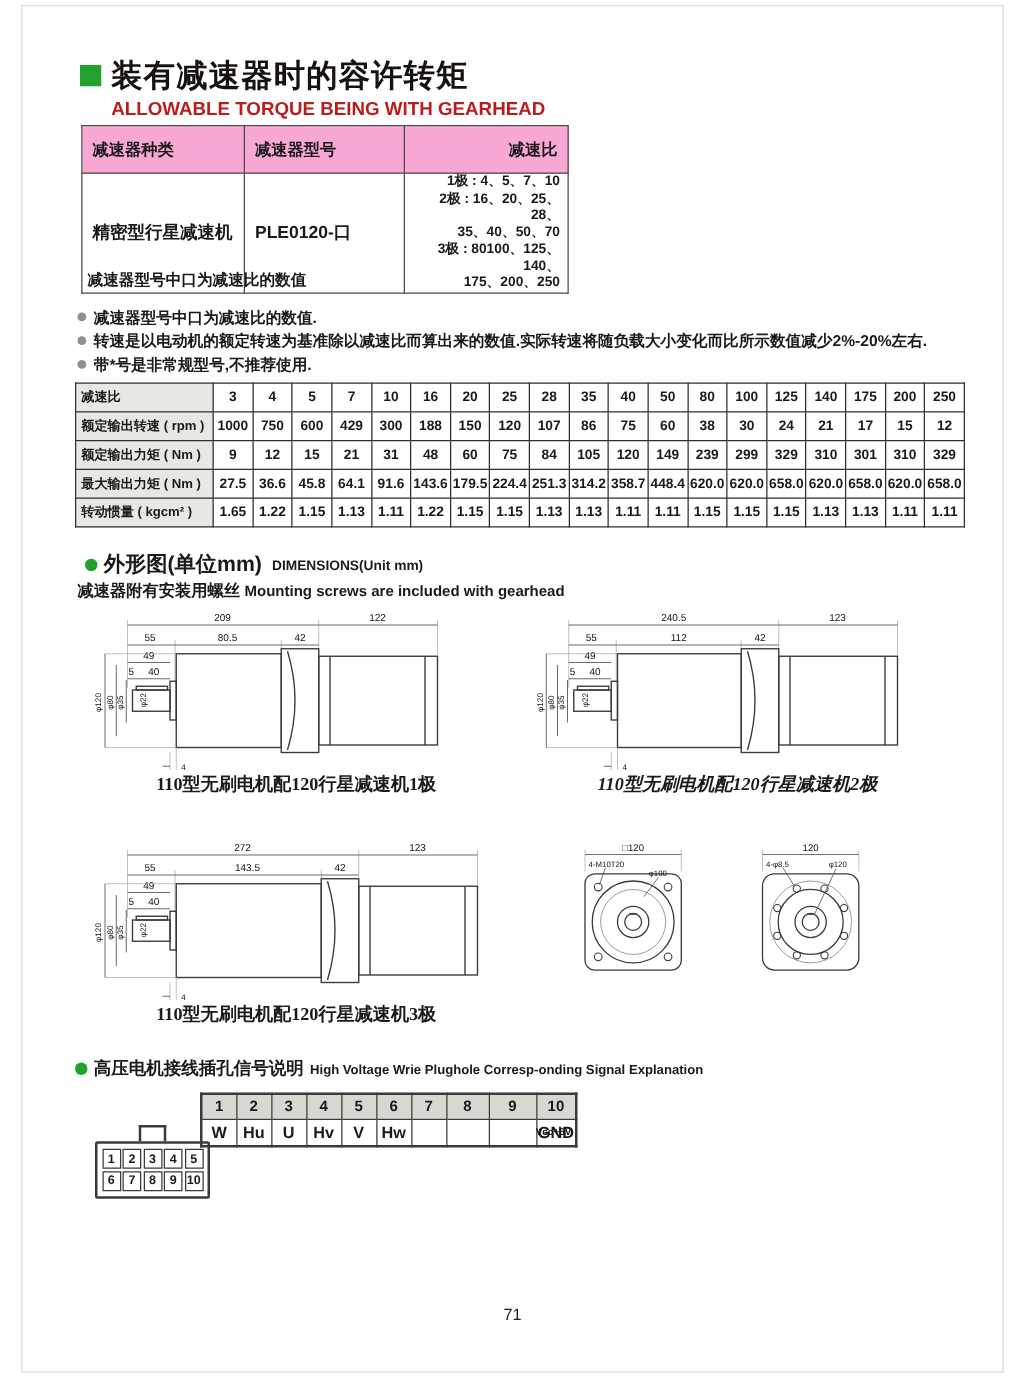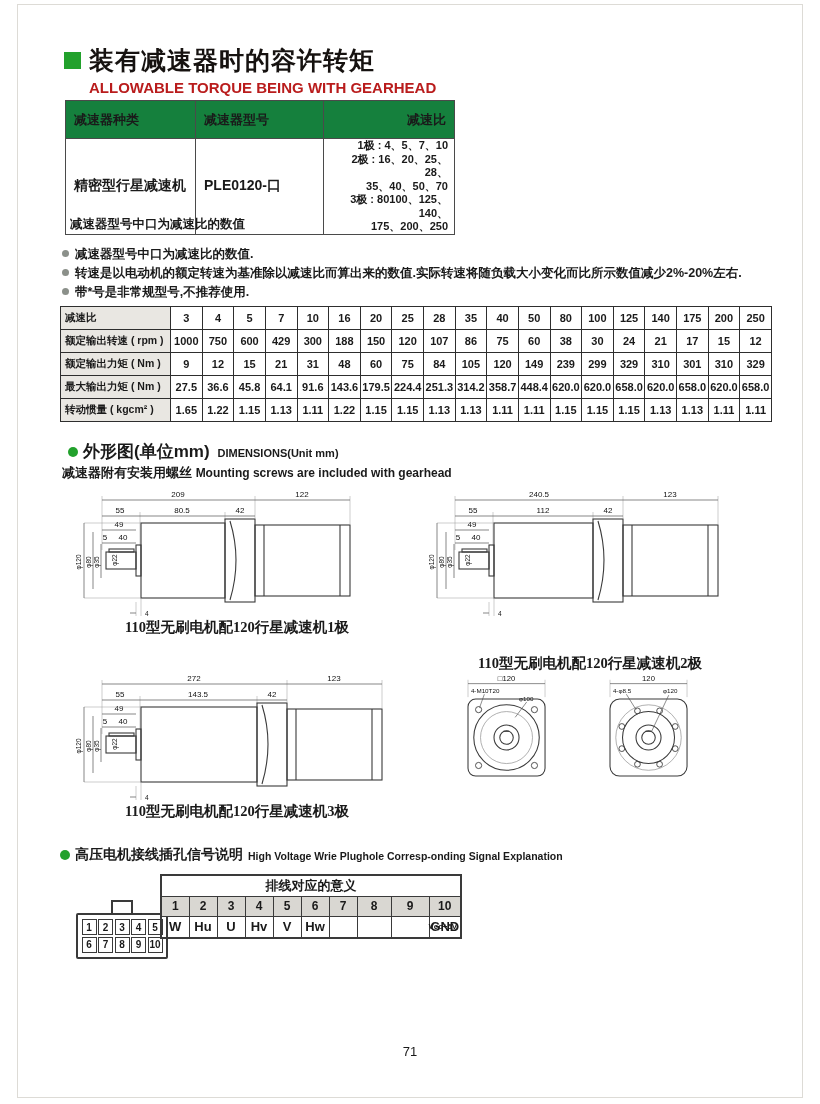--- a/index.html
+++ b/index.html
@@ -11,21 +11,21 @@
   
   .title-block { position:absolute; left:64px; top:44px; }
   .title-row { display:flex; align-items:center; gap:8px; }
   .title-square { width:17px; height:17px; background:#22a12c; }
   .title-zh { font-size:25px; font-weight:bold; letter-spacing:1px; color:#161210; }
   .title-en { margin-left:25px; font-size:15px; font-weight:bold; color:#b91c1c; margin-top:2px; }
 
   
   .gearhead-table { position:absolute; left:65px; top:100px; width:390px; border-collapse:collapse; }
   .gearhead-table th, .gearhead-table td { border:1.5px solid #4a4a4a; vertical-align:middle; }
-  .gearhead-table th { background:#15803d; height:38px; font-size:13px; text-align:left; padding:0 8px; }
+  .gearhead-table th { background:#f9a8d4; height:38px; font-size:13px; text-align:left; padding:0 8px; }
   .gearhead-table th.ratio-head { text-align:right; }
   .gearhead-table td { height:76px; font-size:14px; font-weight:bold; padding:0 8px; }
   .ratio-cell { text-align:right; font-size:11px !important; line-height:13.5px; padding-right:6px !important; }
   .gt-footnote { position:absolute; left:70px; top:216px; font-size:12.5px; font-weight:600; }
 
   
   .notes { position:absolute; left:62px; top:247px; list-style:none; }
   .notes li { display:flex; align-items:flex-start; gap:6px; font-size:12.5px; font-weight:600; margin-bottom:4px; line-height:15px; }
   .note-dot { width:7px; height:7px; border-radius:50%; background:#8b908a; flex:0 0 auto; margin-top:3px; }
 
@@ -340,21 +340,21 @@
   <line class="dim" x1="21" y1="46" x2="21" y2="103"></line>
   <text class="small" transform="rotate(-90 18.5 76)" x="18.5" y="76" text-anchor="middle">φ80</text>
   <line class="dim" x1="29" y1="58" x2="29" y2="92"></line>
   <text class="small" transform="rotate(-90 26.5 76)" x="26.5" y="76" text-anchor="middle">φ35</text>
   <text class="small" transform="rotate(-90 45 74)" x="45" y="74" text-anchor="middle">φ22</text>
   <line class="ext" x1="64" y1="116" x2="64" y2="130"></line>
     <line class="ext" x1="69" y1="112" x2="69" y2="130"></line>
     <line class="dim" x1="58" y1="127" x2="64" y2="127"></line>
   <text x="73" y="130" class="small">4</text>
 </svg>
-<div class="caption" style="left:425px; top:654px;">110型无刷电机配120行星减速机2极</div>
+<div class="caption" style="left:425px; top:618px;font-style:italic;">110型无刷电机配120行星减速机2极</div>
 
 <svg class="drawing" style="left:72px; top:670px; width:330px; height:148px;" viewBox="0 0 330 148">
   <line class="ext" x1="30" y1="10" x2="30" y2="64"></line>
     <line class="ext" x1="215" y1="10" x2="215" y2="32"></line>
     <line class="ext" x1="310" y1="10" x2="310" y2="38"></line>
   <line class="dim" x1="30" y1="14" x2="215" y2="14"></line>
     <line class="dim" x1="215" y1="14" x2="310" y2="14"></line>
   <text x="122" y="11" text-anchor="middle">272</text>
   <text x="262" y="11" text-anchor="middle">123</text>
   <line class="ext" x1="68" y1="26" x2="68" y2="60"></line>
@@ -474,23 +474,20 @@
       <col style="width:28px">
       <col style="width:28px">
     <col style="width:28px">
       <col style="width:28px">
       <col style="width:28px">
       <col style="width:34px">
     <col style="width:38px">
       <col style="width:32px">
   </colgroup>
   <tbody>
-      <tr>
-    <th colspan="10">排线对应的意义</th>
-  </tr>
   <tr class="pins-row">
         <td>1</td>
         <td>2</td>
         <td>3</td>
         <td>4</td>
         <td>5</td>
         <td>6</td>
         <td>7</td>
         <td>8</td>
         <td>9</td>

